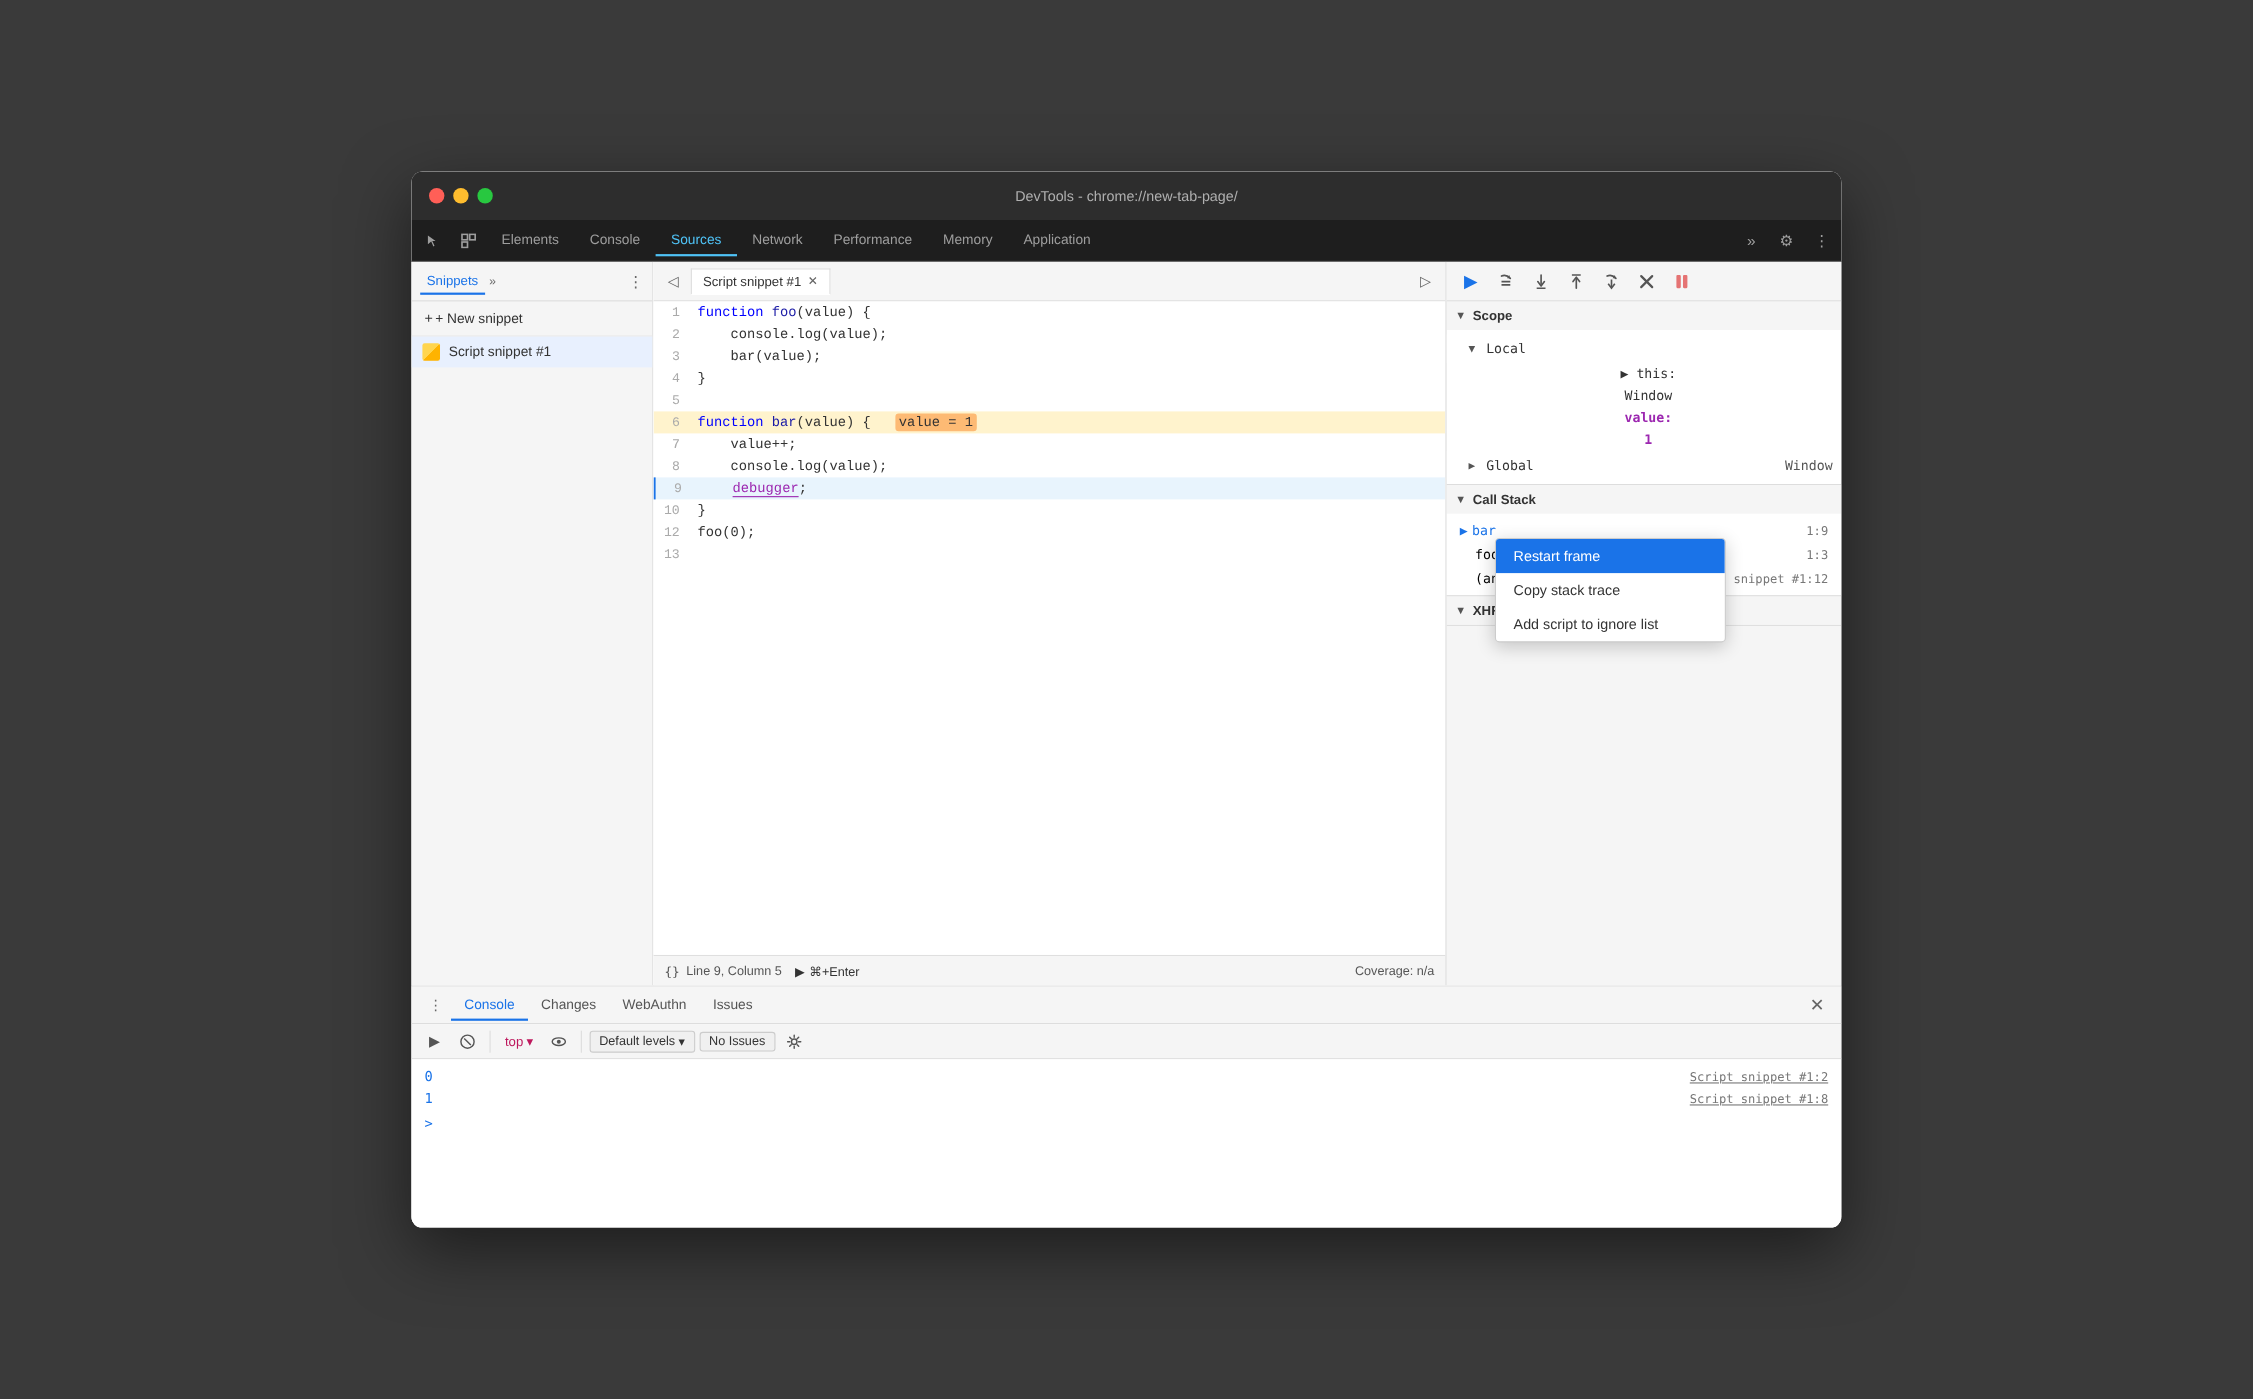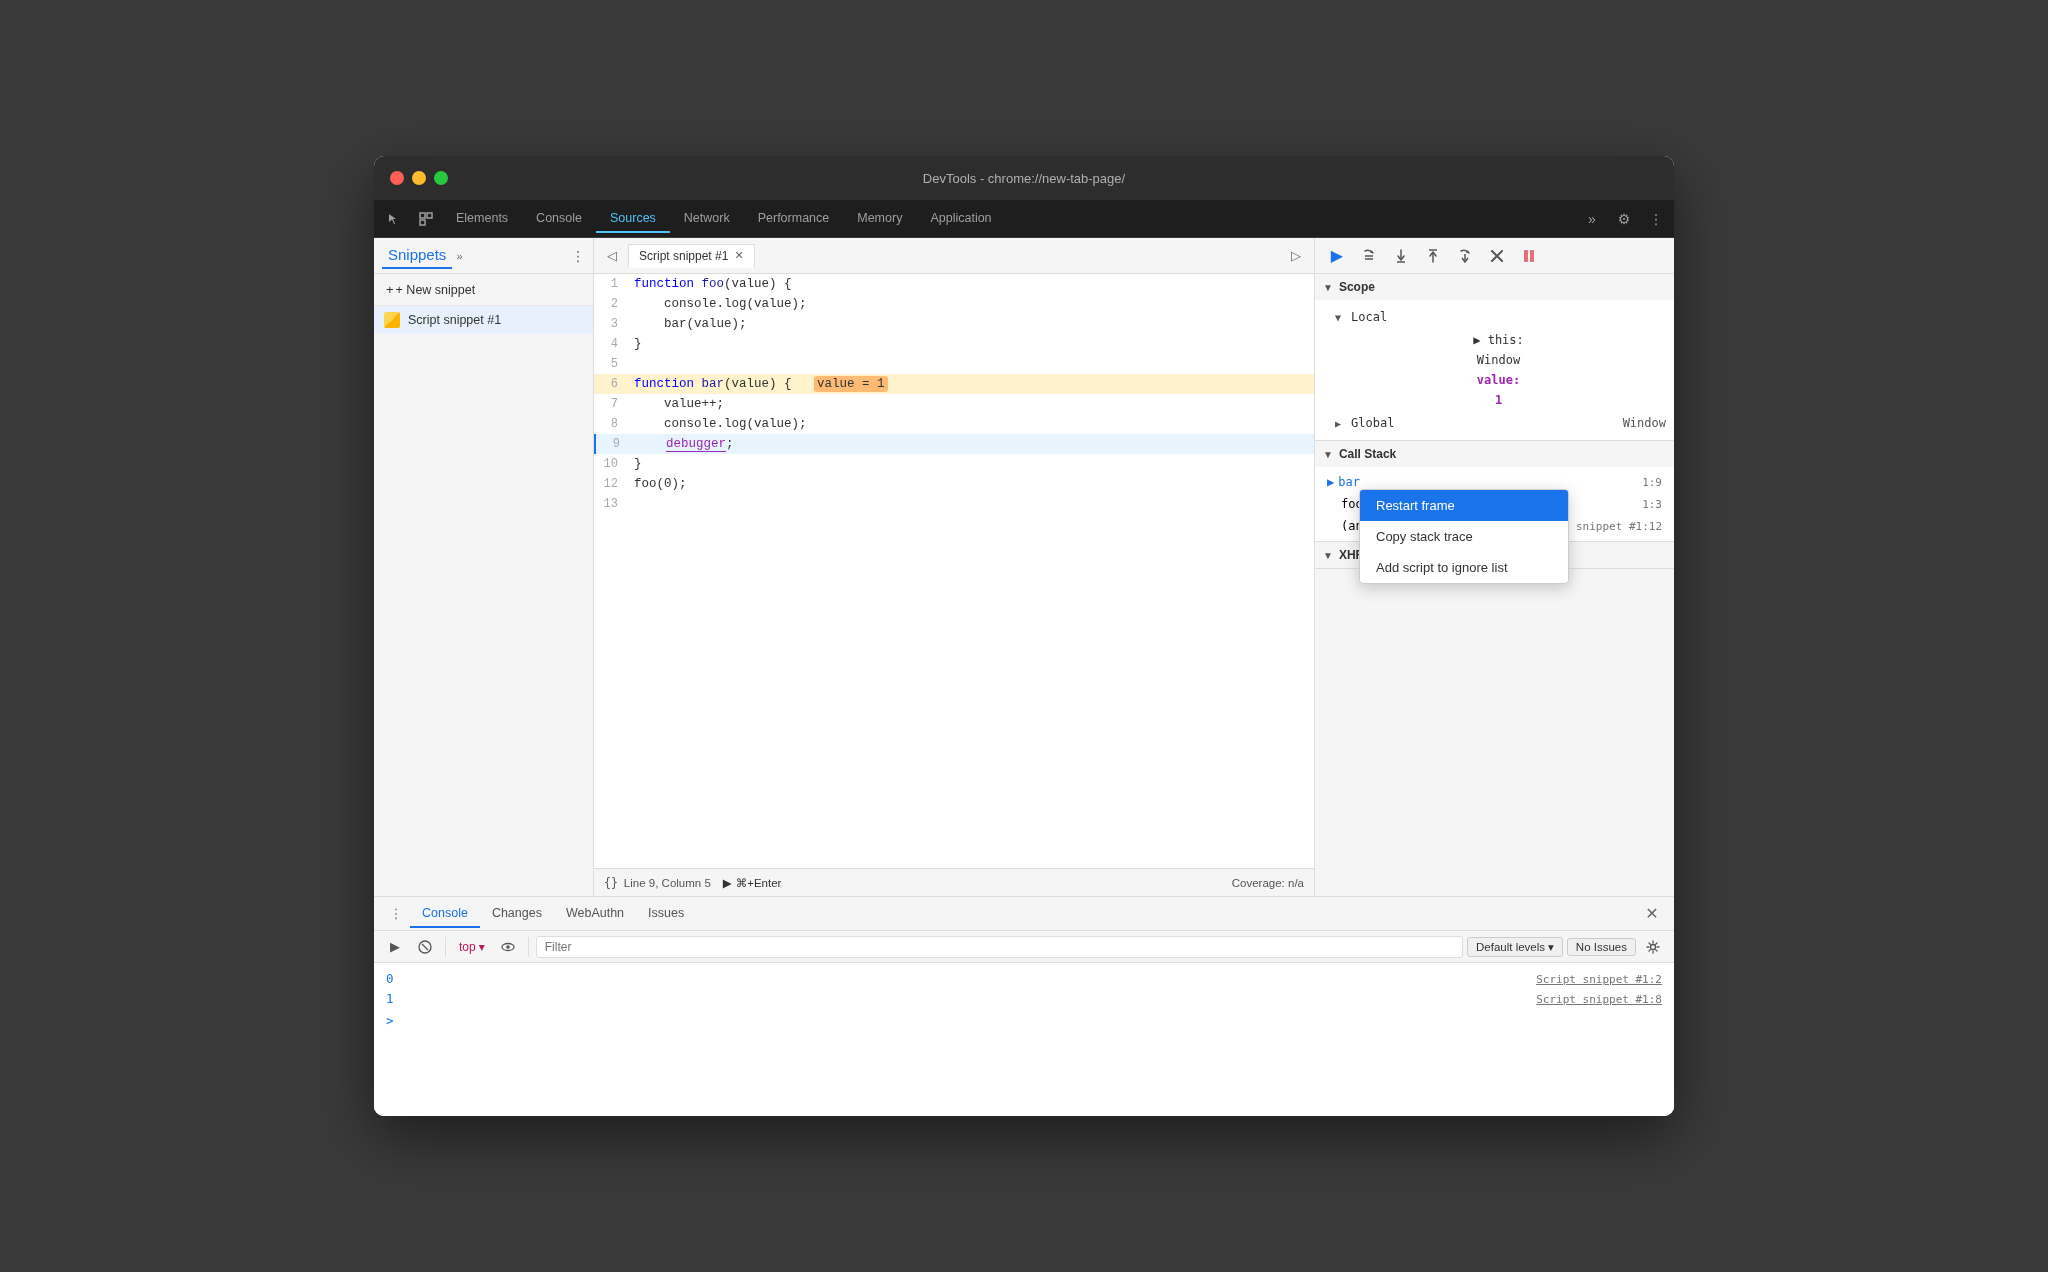--- a/index.html
+++ b/index.html
@@ -118,21 +118,21 @@
     }
     .sidebar-header {
       height: 36px;
       display: flex;
       align-items: center;
       padding: 0 8px;
       border-bottom: 1px solid #ddd;
       gap: 4px;
     }
     .sidebar-tab {
-      font-size: 15px;
+      font-size: 12px;
       color: #1a73e8;
       font-weight: 500;
       padding: 4px 6px;
       border-bottom: 2px solid #1a73e8;
     }
     .sidebar-chevron {
       color: #666;
       font-size: 11px;
       cursor: pointer;
     }
@@ -822,21 +822,20 @@
         <span>top</span>
         <span>▾</span>
       </div>
       <div class="bottom-tool-btn">
         <svg width="14" height="14" viewBox="0 0 14 14">
             <ellipse cx="7" cy="7" rx="6" ry="3.5" fill="none" stroke="#555" stroke-width="1.3"></ellipse>
             <circle cx="7" cy="7" r="1.8" fill="#555"></circle>
           </svg>
       </div>
       <div style="width:1px; height:20px; background:#ddd; margin:0 3px;"></div>
-      <input class="filter-input" type="text" placeholder="Filter" style="">
       <div class="default-levels-btn">
         <span>Default levels</span>
         <span>▾</span>
       </div>
       <div class="no-issues-btn">No Issues</div>
       <div class="bottom-tool-btn">
         <svg width="14" height="14" viewBox="0 0 14 14">
             <circle cx="7" cy="7" r="2.5" fill="none" stroke="#555" stroke-width="1.3"></circle>
             <path d="M7 1v2M7 11v2M1 7h2M11 7h2M2.9 2.9l1.4 1.4M9.7 9.7l1.4 1.4M11.1 2.9l-1.4 1.4M4.3 9.7l-1.4 1.4" stroke="#555" stroke-width="1.3" stroke-linecap="round"></path>
           </svg>

